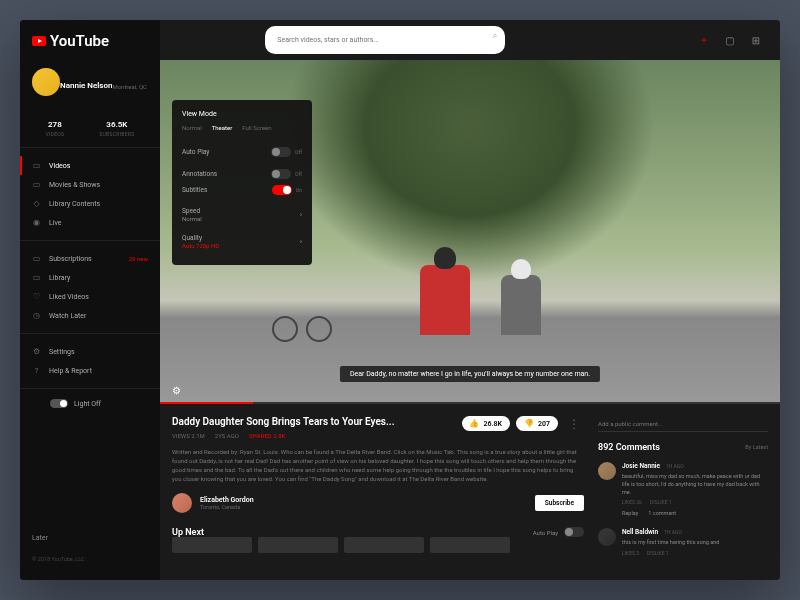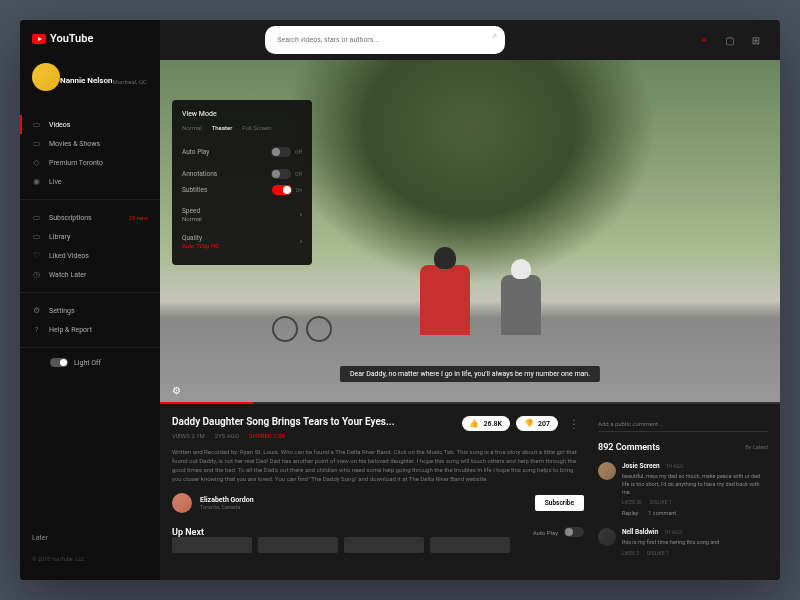--- a/index.html
+++ b/index.html
@@ -1,19 +1,19 @@
 <!DOCTYPE html>
 <html><head>
 <meta charset="utf-8">
 <style>
 *{margin:0;padding:0;box-sizing:border-box;font-family:-apple-system,BlinkMacSystemFont,"Segoe UI",Roboto,sans-serif}
 body{background:#4a5260;display:flex;justify-content:center;align-items:center;min-height:100vh;padding:20px}
 .app{width:760px;height:560px;background:#1a1a1a;display:flex;border-radius:4px;overflow:hidden;box-shadow:0 20px 60px rgba(0,0,0,0.4);position:relative}
 .sidebar{width:140px;background:#0f0f0f;color:#888;display:flex;flex-direction:column;font-size:7px;padding:12px 0;flex-shrink:0}
-.logo{display:flex;align-items:center;gap:4px;padding:0 12px 12px;color:#fff;font-weight:600;font-size:11px}
+.logo{display:flex;align-items:center;gap:4px;padding:0 12px 12px;color:#fff;font-weight:600;font-size:15px}
 .logo-icon{width:14px;height:10px;background:#ff0000;border-radius:2px;display:flex;align-items:center;justify-content:center}
 .logo-icon::before{content:"";border-left:4px solid #fff;border-top:2.5px solid transparent;border-bottom:2.5px solid transparent;margin-left:1px}
 .profile{display:flex;flex-direction:row;align-items:center;padding:6px 12px 10px}
 .avatar{width:28px;height:28px;border-radius:50%;background:linear-gradient(135deg,#f4c430,#e8b020);margin-bottom:6px}
 .profile-name{color:#fff;font-weight:600;font-size:8px}
 .profile-loc{color:#666;font-size:6px;margin-top:2px}
 .stats{display:flex;justify-content:space-around;padding:8px 8px 10px;border-bottom:1px solid #222}
 .stat{text-align:center}
 .stat-num{color:#fff;font-weight:600;font-size:8px}
 .stat-label{color:#555;font-size:5px;margin-top:2px;letter-spacing:0.3px}
@@ -114,32 +114,42 @@
   <aside class="sidebar">
     <div class="logo">
       <span class="logo-icon"></span>
       <span>YouTube</span>
     </div>
     <div class="profile">
       <div class="avatar"></div>
       <div class="profile-name">Nannie Nelson</div>
       <div class="profile-loc">Montreal, QC</div>
     </div>
+    <div class="stats">
+      <div class="stat">
+        <div class="stat-num">278</div>
+        <div class="stat-label">VIDEOS</div>
+      </div>
+      <div class="stat">
+        <div class="stat-num">36.5K</div>
+        <div class="stat-label">SUBSCRIBERS</div>
+      </div>
+    </div>
     <div class="nav-section">
       <div class="nav-item active">
           <span class="nav-icon">▭</span>
           <span>Videos</span>
         </div>
       <div class="nav-item">
           <span class="nav-icon">▭</span>
           <span>Movies &amp; Shows</span>
         </div>
       <div class="nav-item">
           <span class="nav-icon">◇</span>
-          <span>Premium Toronto</span>
+          <span>Library Contents</span>
         </div>
       <div class="nav-item">
           <span class="nav-icon">◉</span>
           <span>Live</span>
         </div>
     </div>
     <div class="nav-section">
       <div class="nav-item">
           <span class="nav-icon">▭</span>
           <span>Subscriptions</span>
@@ -303,21 +313,21 @@
       <div class="comments-panel">
         <input class="comment-input" placeholder="Add a public comment..." style="">
         <div class="comments-header">
           <div class="comments-count">892 Comments</div>
           <div class="sort">By Latest</div>
         </div>
         <div class="comment">
           <div class="comment-avatar ca1"></div>
           <div class="comment-body">
             <div class="comment-head">
-                <span class="comment-author">Josie Screen</span>
+                <span class="comment-author">Josie Nannie</span>
                 <span class="comment-time">1H AGO</span>
               </div>
             <div class="comment-text">beautiful, miss my dad so much, make peace with ur dad life is too short, I'd do anything to have my dad back with me.</div>
             <div class="comment-meta">
                 <span>LIKES 26</span>
                 <span>DISLIKE 1</span>
               </div>
             <div class="comment-actions">
                 <span>Replay</span>
                 <span>1 comment</span>

